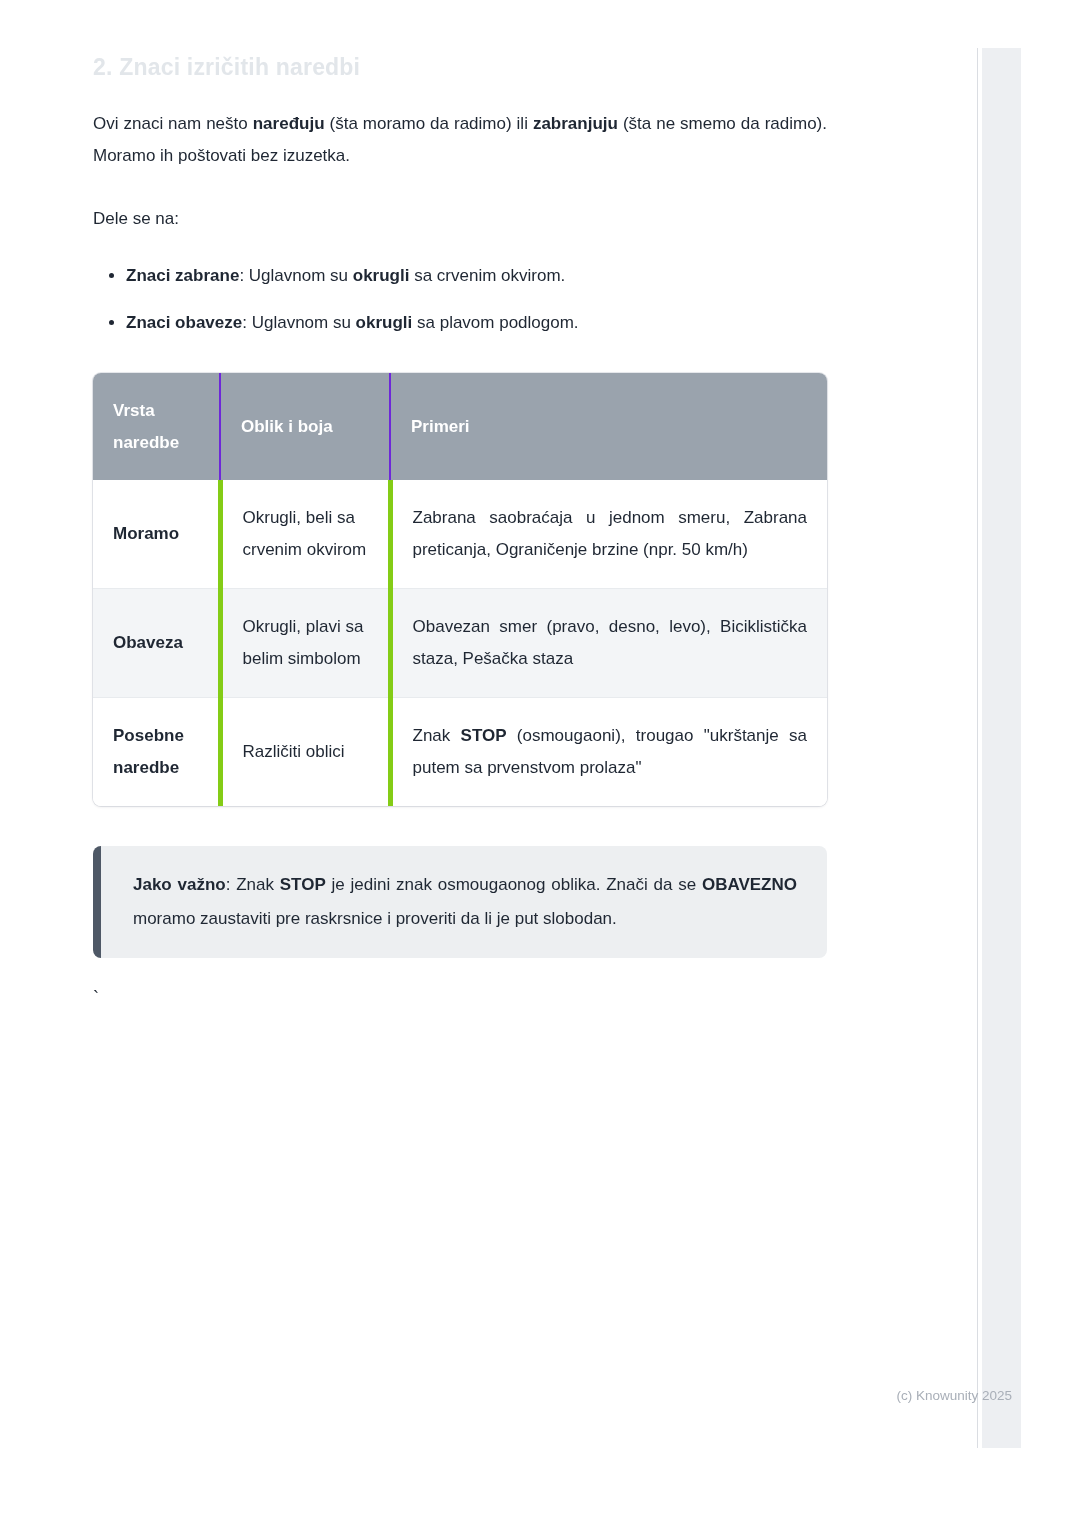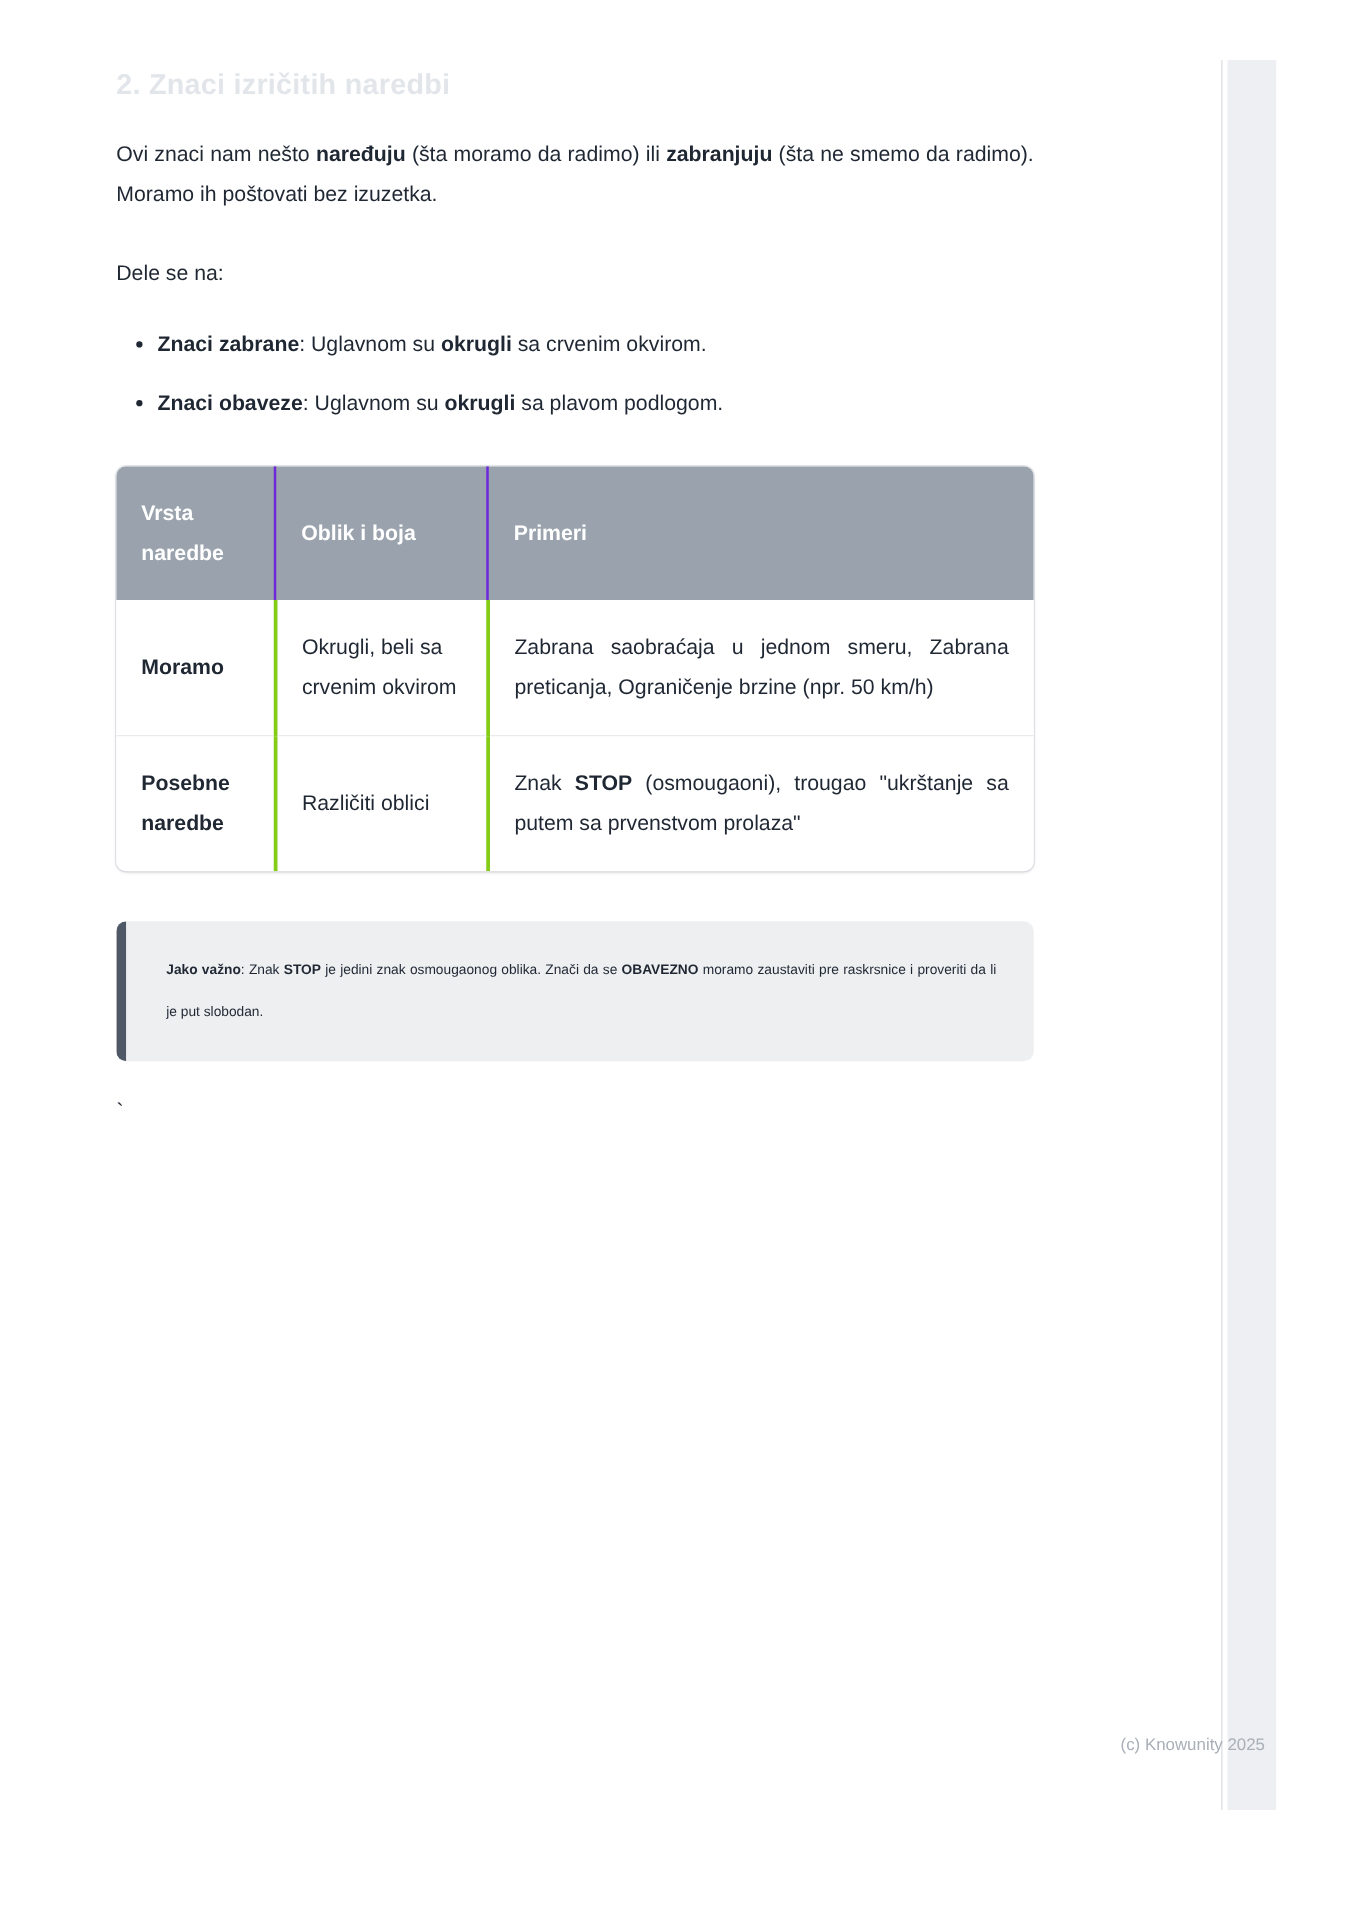--- a/index.html
+++ b/index.html
@@ -81,33 +81,33 @@
   .sign-table th + th { border-left: 2px solid #6d28d9; }
 
   .sign-table td {
     font-size: 17px;
     line-height: 32px;
     padding: 22px 20px;
     vertical-align: middle;
     background: #ffffff;
   }
   .sign-table tbody tr + tr td { border-top: 1px solid #e8ebee; }
-  .sign-table td + td { border-left: 3px solid #84cc16; }
+  .sign-table td + td { border-left: 5px solid #84cc16; }
   .sign-table tr.alt td { background: #f3f5f7; }
   .sign-table td.cell-type { font-weight: 700; }
   .sign-table td.cell-examples { text-align: justify; }
 
   .callout {
     margin-top: 40px;
     width: 734px;
     background: #edeff1;
     border-left: 8px solid #4e5866;
     border-radius: 8px;
     padding: 22px 30px 22px 32px;
-    font-size: 11px;
+    font-size: 17px;
     line-height: 34px;
     text-align: justify;
   }
 
   .stray-char {
     margin-top: 30px;
     font-size: 18px;
     color: #1f2733;
   }
 
@@ -162,20 +162,25 @@
           <th>Oblik i boja</th>
           <th>Primeri</th>
         </tr>
       </thead>
       <tbody>
         <tr>
           <td class="cell-type">Moramo</td>
           <td class="cell-shape">Okrugli, beli sa crvenim okvirom</td>
           <td class="cell-examples">Zabrana saobraćaja u jednom smeru, Zabrana preticanja, Ograničenje brzine (npr. 50 km/h)</td>
         </tr>
+        <tr class="alt">
+          <td class="cell-type">Obaveza</td>
+          <td class="cell-shape">Okrugli, plavi sa belim simbolom</td>
+          <td class="cell-examples">Obavezan smer (pravo, desno, levo), Biciklistička staza, Pešačka staza</td>
+        </tr>
         <tr>
           <td class="cell-type">Posebne naredbe</td>
           <td class="cell-shape">Različiti oblici</td>
           <td class="cell-examples">Znak <b>STOP</b> (osmougaoni), trougao "ukrštanje sa putem sa prvenstvom prolaza"</td>
         </tr>
       </tbody>
     </table>
   </div>
 
   <div class="callout"><b>Jako važno</b>: Znak <b>STOP</b> je jedini znak osmougaonog oblika. Znači da se <b>OBAVEZNO</b> moramo zaustaviti pre raskrsnice i proveriti da li je put slobodan.</div>

